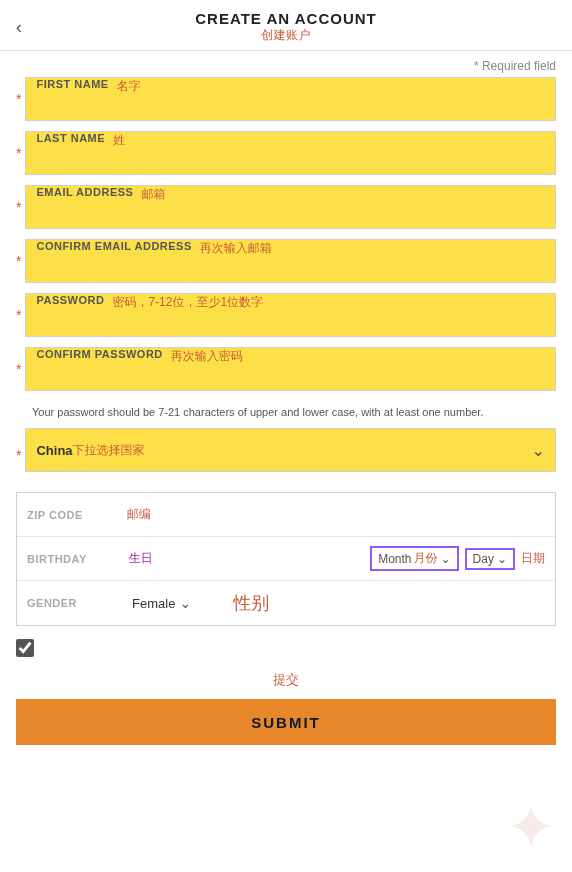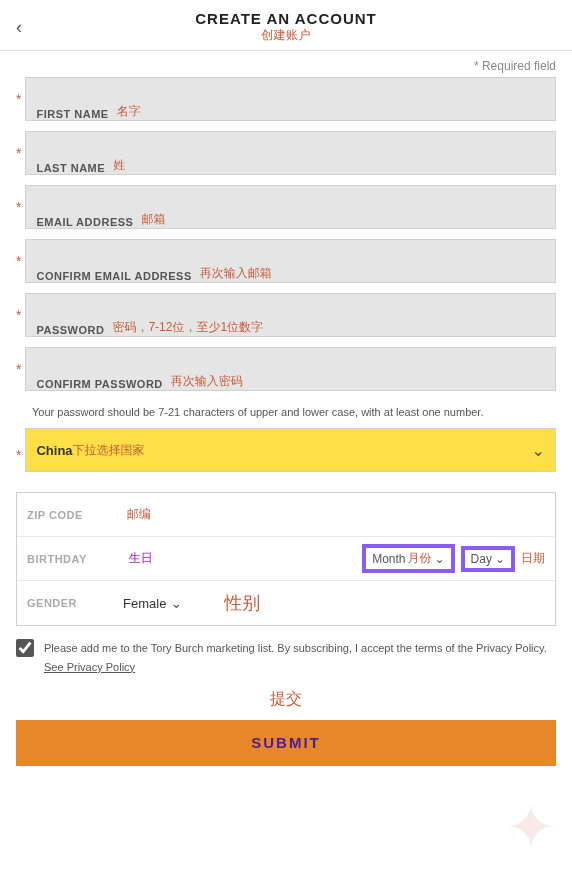--- a/index.html
+++ b/index.html
@@ -143,21 +143,21 @@
     }
     .birthday-selects {
       display: flex;
       align-items: center;
       margin-left: auto;
       gap: 6px;
     }
     .birthday-select-wrap {
       display: flex;
       align-items: center;
-      border: 4px solid #8b5cf6;
+      border: 2px solid #8b5cf6;
       padding: 2px 6px;
       background: #fff;
       cursor: pointer;
     }
     .birthday-select-label {
       font-size: 12px;
       color: #555;
     }
     .birthday-select-cn {
       font-size: 12px;
@@ -169,21 +169,21 @@
       color: #555;
       margin-left: 3px;
     }
     .day-cn {
       font-size: 12px;
       color: #c75b3a;
     }
     .gender-select-wrap {
       display: flex;
       align-items: center;
-      margin-left: 10px;
+      margin-left: 19px;
       cursor: pointer;
     }
     .gender-value {
       font-size: 13px;
       color: #333;
     }
     .gender-chevron {
       font-size: 14px;
       color: #555;
       margin-left: 4px;
@@ -211,30 +211,30 @@
       color: #555;
       line-height: 1.5;
     }
     .privacy-link {
       color: #555;
       text-decoration: underline;
       font-size: 11px;
     }
     .submit-cn {
       text-align: center;
-      font-size: 16px;
+      font-size: 13px;
       color: #c75b3a;
       padding: 2px 0 6px 0;
     }
     .submit-btn {
       display: block;
       width: calc(100% - 32px);
       margin: 4px 16px 16px 16px;
       background: #e8872a;
-      color: #4c1d95;
+      color: #0f172a;
       border: none;
       font-size: 15px;
       font-weight: bold;
       letter-spacing: 2px;
       text-transform: uppercase;
       height: 46px;
       cursor: pointer;
     }
     .field-row-outer {
       display: flex;
@@ -243,23 +243,23 @@
     }
     .req-star-outer {
       color: #c75b3a;
       font-size: 14px;
       margin-right: 4px;
       flex-shrink: 0;
     }
     .inner-field {
       flex: 1;
       display: flex;
-      align-items: flex-end;
+      align-items: flex-start;
       border: 1px solid #d0d0d0;
-      background: #e5e5e5;
+      background: #fde047;
       padding: 0 10px;
       height: 44px;
     }
   </style>
 </head>
 <body>
 
 <div class="page-wrapper">
 
   <div class="header">
@@ -372,24 +372,20 @@
         <span class="gender-value">Female</span>
         <span class="gender-chevron">⌄</span>
       </div>
       <span class="gender-cn">性别</span>
     </div>
 
   </div>
 
   <div class="checkbox-row">
     <input type="checkbox" class="checkbox-input" checked="" style="">
-    <div>
-      <span class="checkbox-text">Please add me to the Tory Burch marketing list. By subscribing, I accept the terms of the Privacy Policy.</span>
-      <a href="#" class="privacy-link">See Privacy Policy</a>
-    </div>
   </div>
 
   <div class="submit-cn">提交</div>
 
   <button class="submit-btn">SUBMIT</button>
 
   <div style="position:absolute;bottom:10px;right:16px;opacity:0.12;font-size:60px;color:#c75b3a;pointer-events:none;">✦</div>
 
 </div>
 

